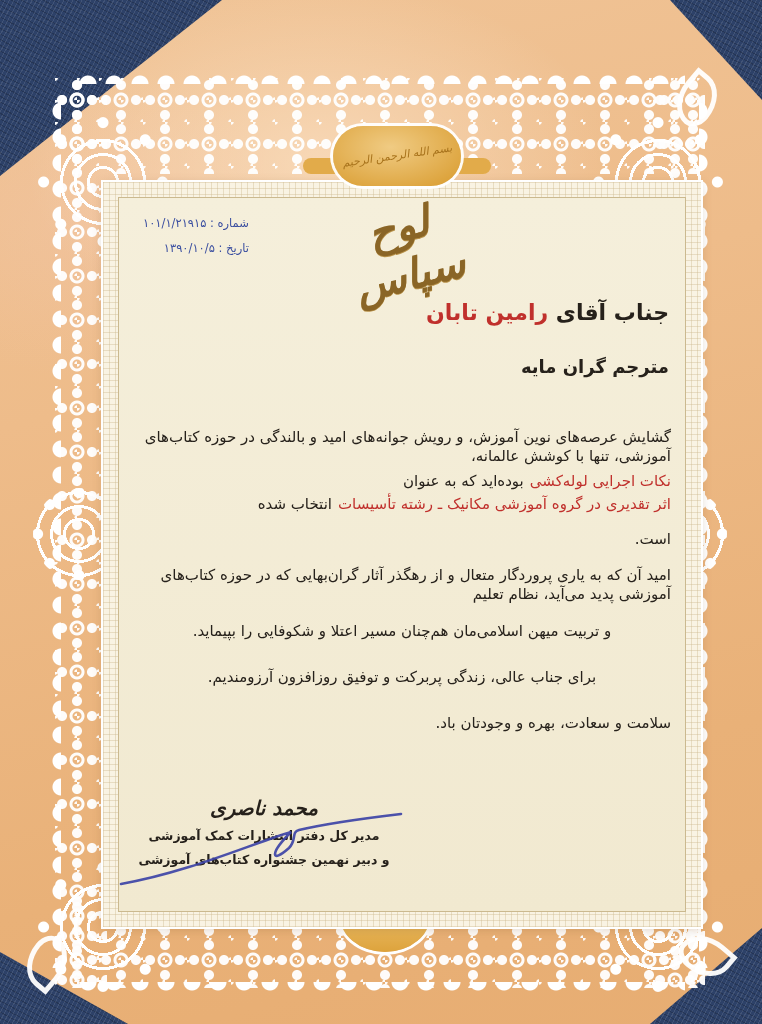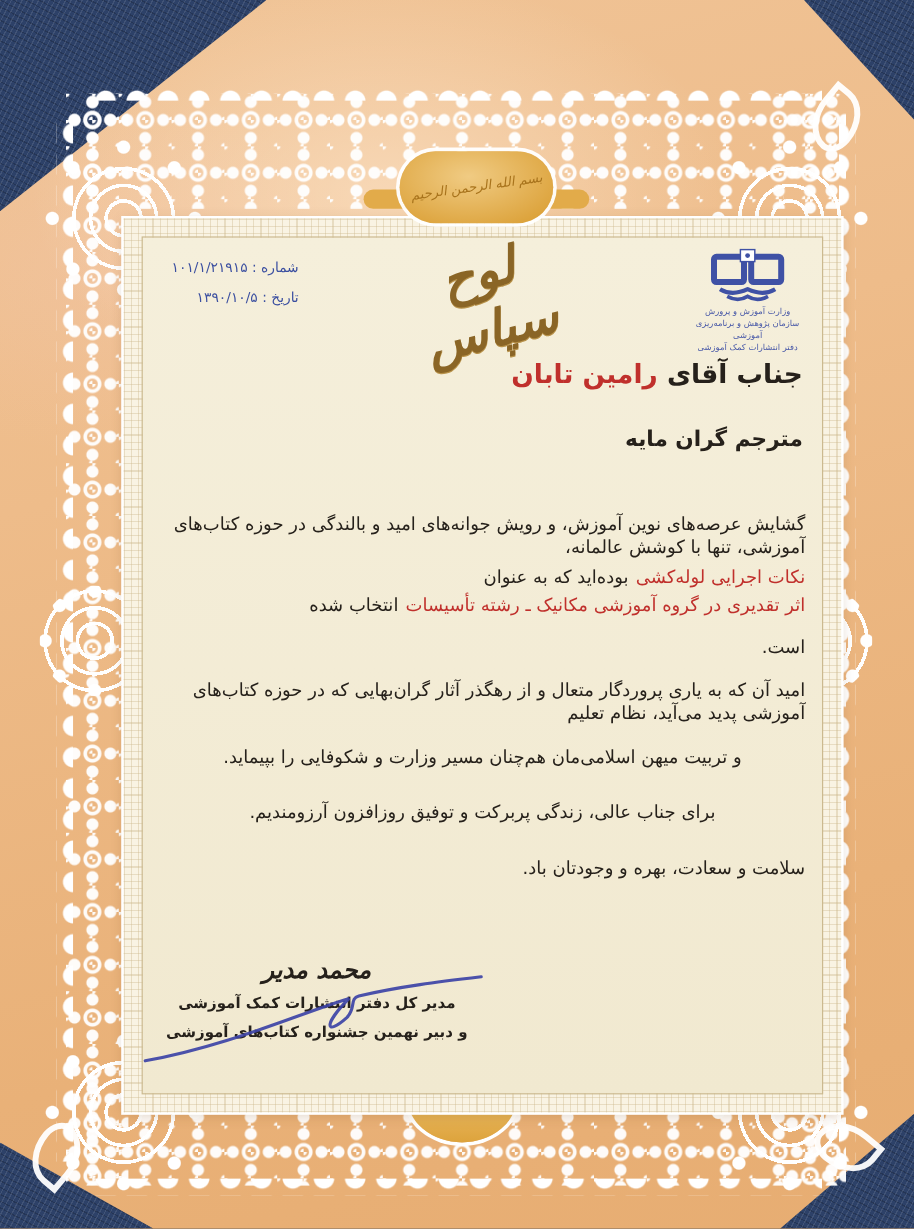--- a/index.html
+++ b/index.html
@@ -141,59 +141,44 @@
           <span>۱۰۱/۱/۲۱۹۱۵</span>
         </div>
         <div class="meta-row">
           <span>تاریخ :</span>
           <span>۱۳۹۰/۱۰/۵</span>
         </div>
       </div>
 
       <div class="title">لوح سپاس</div>
 
-      <div class="logo">
-        <svg width="66" height="46" viewBox="0 0 66 46">
-          <rect x="5" y="8" width="25" height="21" rx="2" fill="none" stroke="#3f51a5" stroke-width="5"></rect>
-          <rect x="36" y="8" width="25" height="21" rx="2" fill="none" stroke="#3f51a5" stroke-width="5"></rect>
-          <rect x="27" y="2" width="12" height="10" fill="#fff" stroke="#3f51a5" stroke-width="1.2"></rect>
-          <circle cx="33" cy="7" r="2" fill="#3f51a5"></circle>
-          <path d="M10 35 q10 6 23 0 q13 6 23 0" fill="none" stroke="#3f51a5" stroke-width="3.5"></path>
-          <path d="M16 41 q9 5 17 0 q8 5 17 0" fill="none" stroke="#3f51a5" stroke-width="3"></path>
-        </svg>
-        <div class="org">
-          <div>وزارت آموزش و پرورش</div>
-          <div>سازمان پژوهش و برنامه‌ریزی آموزشی</div>
-          <div>دفتر انتشارات کمک آموزشی</div>
-        </div>
-      </div>
 
       <div class="recip1">
         <span>جناب آقای</span>
         <span class="red">رامین تابان</span>
       </div>
       <div class="recip2">مترجم گران مایه</div>
 
       <div class="letter-body">
         <div class="line">گشایش عرصه‌های نوین آموزش، و رویش جوانه‌های امید و بالندگی در حوزه کتاب‌های آموزشی، تنها با کوشش عالمانه،</div>
         <div class="line">
           <span class="red">نکات اجرایی لوله‌کشی</span>
           <span>بوده‌اید که به عنوان</span>
           <span class="red">اثر تقدیری در گروه آموزشی مکانیک ـ رشته تأسیسات</span>
           <span>انتخاب شده</span>
         </div>
         <div class="line">است.</div>
         <div class="line">امید آن که به یاری پروردگار متعال و از رهگذر آثار گران‌بهایی که در حوزه کتاب‌های آموزشی پدید می‌آید، نظام تعلیم</div>
-        <div class="line c">و تربیت میهن اسلامی‌مان هم‌چنان مسیر وزارت و شکوفایی را بپیماید.</div>
+        <div class="line c">و تربیت میهن اسلامی‌مان هم‌چنان مسیر اعتلا و شکوفایی را بپیماید.</div>
         <div class="line c">برای جناب عالی، زندگی پربرکت و توفیق روزافزون آرزومندیم.</div>
         <div class="line">سلامت و سعادت، بهره و وجودتان باد.</div>
       </div>
 
       <div class="sig">
-        <div class="sig-name">محمد مدیر</div>
+        <div class="sig-name">محمد ناصری</div>
         <div class="sig-t">مدیر کل دفتر انتشارات کمک آموزشی</div>
         <div class="sig-t">و دبیر نهمین جشنواره کتاب‌های آموزشی</div>
         <svg class="sig-stroke" width="290" height="90" viewBox="0 0 290 90">
           <path d="M2 82 C 70 70, 132 42, 172 30 C 150 52, 152 62, 170 46 C 178 38, 172 30, 180 28 C 214 20, 248 16, 282 12" fill="none" stroke="#3d43a6" stroke-width="2.6" stroke-linecap="round" opacity="0.92"></path>
         </svg>
       </div>
 
     </div>
   </div>
 </div>

